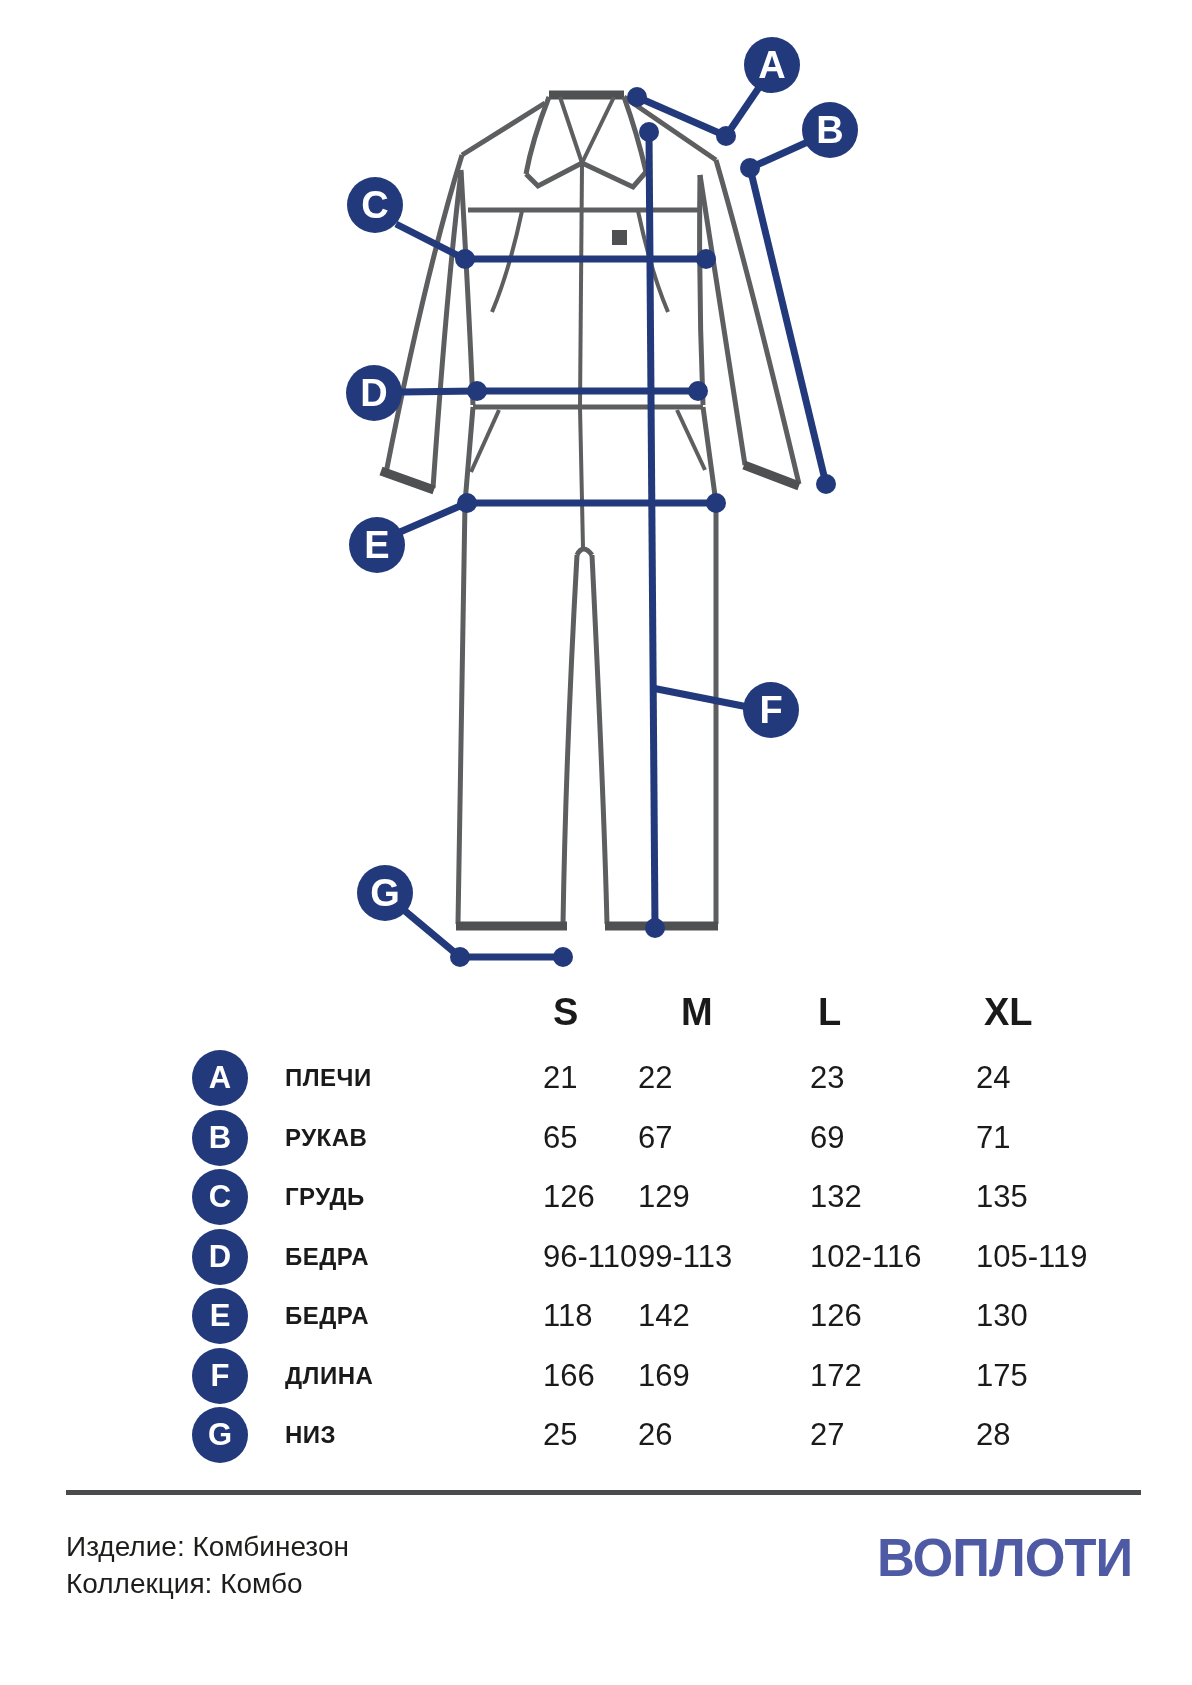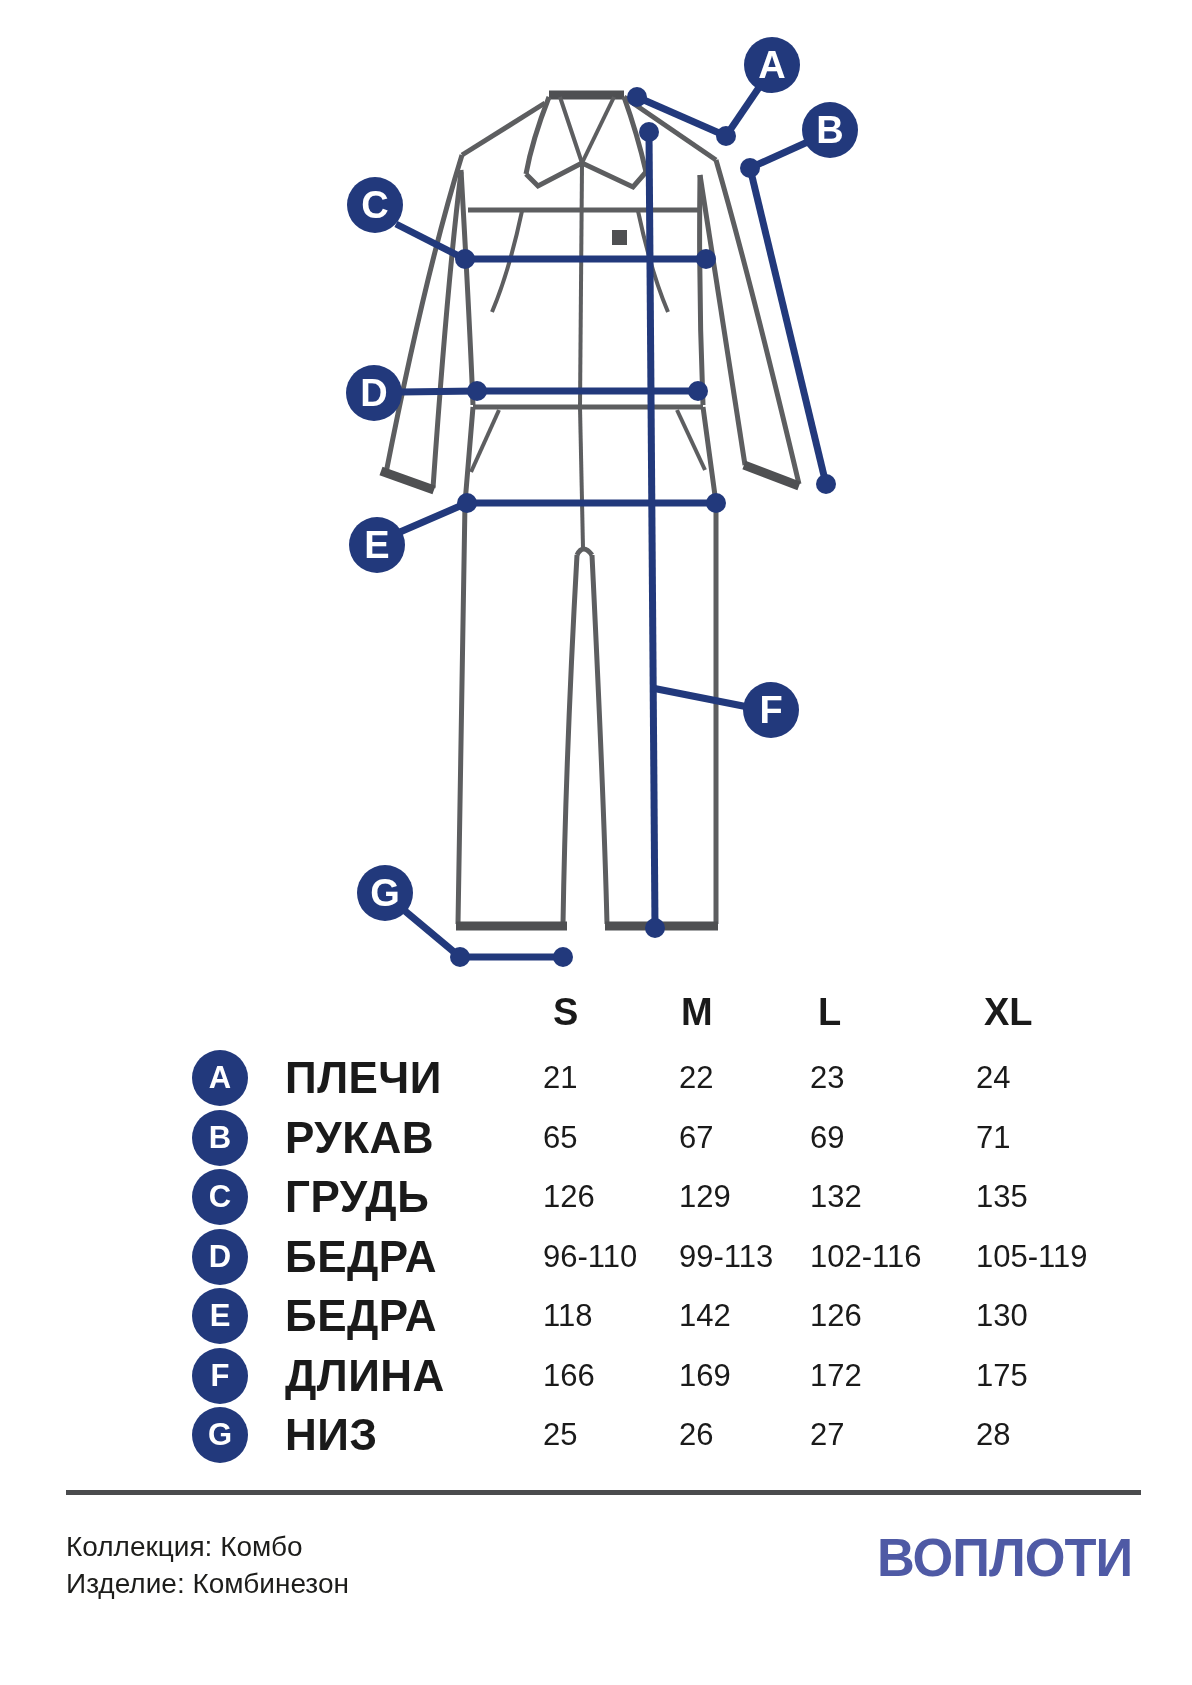--- a/index.html
+++ b/index.html
@@ -26,24 +26,24 @@
   .thead{position:absolute;left:0;top:984px;width:1192px;height:56px;}
   .thead span{position:absolute;top:0;height:56px;line-height:56px;
     font-size:38px;font-weight:700;}
   .col0{left:553px;} .col1{left:681px;} .col2{left:818px;} .col3{left:944px;margin-left:40px;}
   .tbody{position:absolute;left:0;top:1048px;width:1192px;}
   .trow{position:relative;height:59.5px;}
   .trow .badge{position:absolute;left:192px;top:2px;width:56px;height:56px;
     background:#22397c;border-radius:50%;color:#fff;text-align:center;
     line-height:56px;font-size:31px;font-weight:700;}
   .trow .rname{position:absolute;left:285px;top:0;height:59.5px;line-height:59.5px;
-    font-size:44px;font-weight:700;letter-spacing:0.5px;}
+    font-size:24px;font-weight:700;letter-spacing:0.5px;}
   .trow .val{position:absolute;top:0;height:59.5px;line-height:59.5px;
     font-size:31px;font-weight:500;}
-  .v0{left:543px;} .v1{left:679px;} .v2{left:810px;} .v3{left:944px;margin-left:32px;}
+  .v0{left:543px;} .v1{left:638px;} .v2{left:810px;} .v3{left:944px;margin-left:32px;}
   
   .divider{position:absolute;left:66px;top:1490px;width:1075px;height:5px;
     background:#4a4b4d;}
   .footer-info{position:absolute;left:66px;top:1528px;font-size:28px;
     font-weight:400;line-height:37px;color:#1d1d1b;}
   .brand{position:absolute;right:60px;top:1526px;font-size:54px;font-weight:800;
     letter-spacing:-1px;color:#4f5aa5;transform:scaleX(0.97);transform-origin:right;}
 </style>
 </head>
 <body>
@@ -224,16 +224,16 @@
       <span class="val v0">25</span>
       <span class="val v1">26</span>
       <span class="val v2">27</span>
       <span class="val v3">28</span>
     </div>
   </div>
 </div>
 
 <div class="divider"></div>
 <div class="footer-info">
+  <div>Изделие: Комбинезон</div>
   <div>Коллекция: Комбо</div>
-  <div>Изделие: Комбинезон</div>
 </div>
 <div class="brand">ВОПЛОТИ</div>
 
 </body></html>

